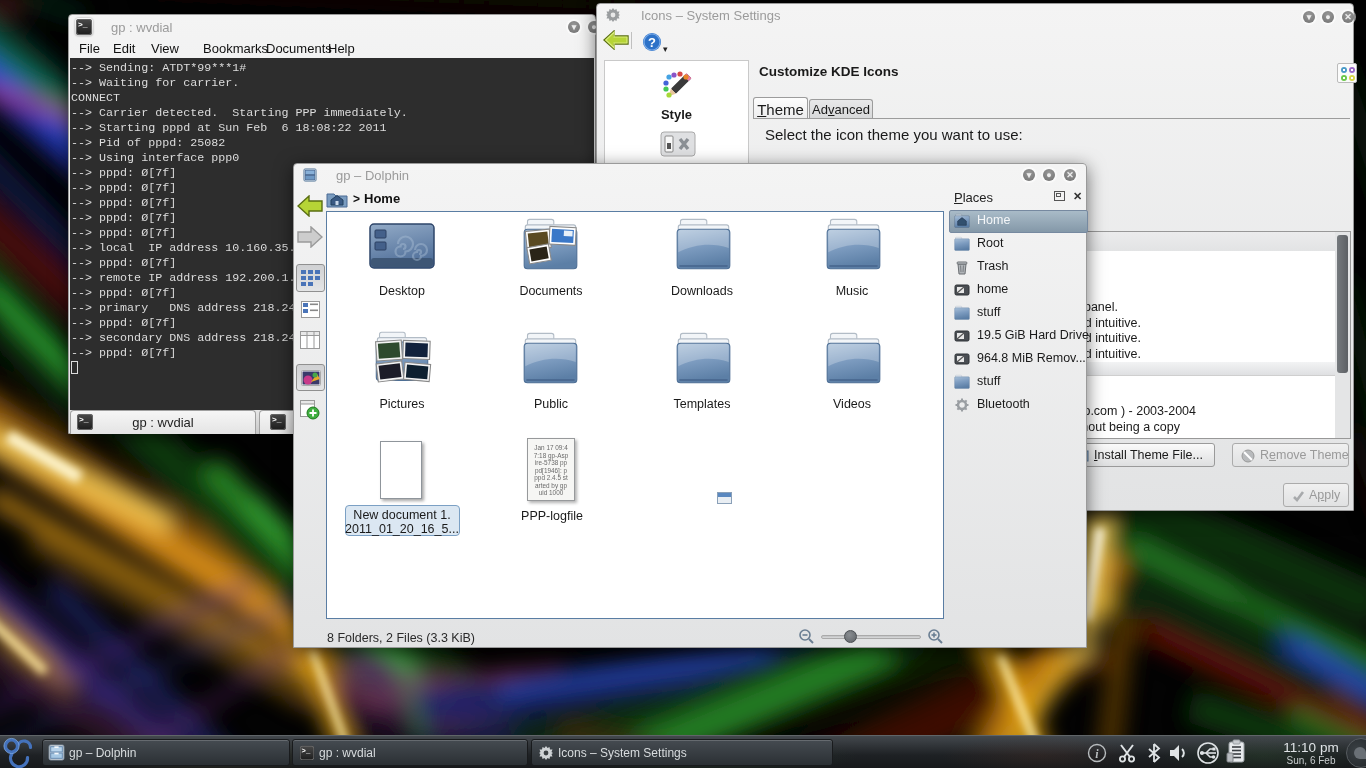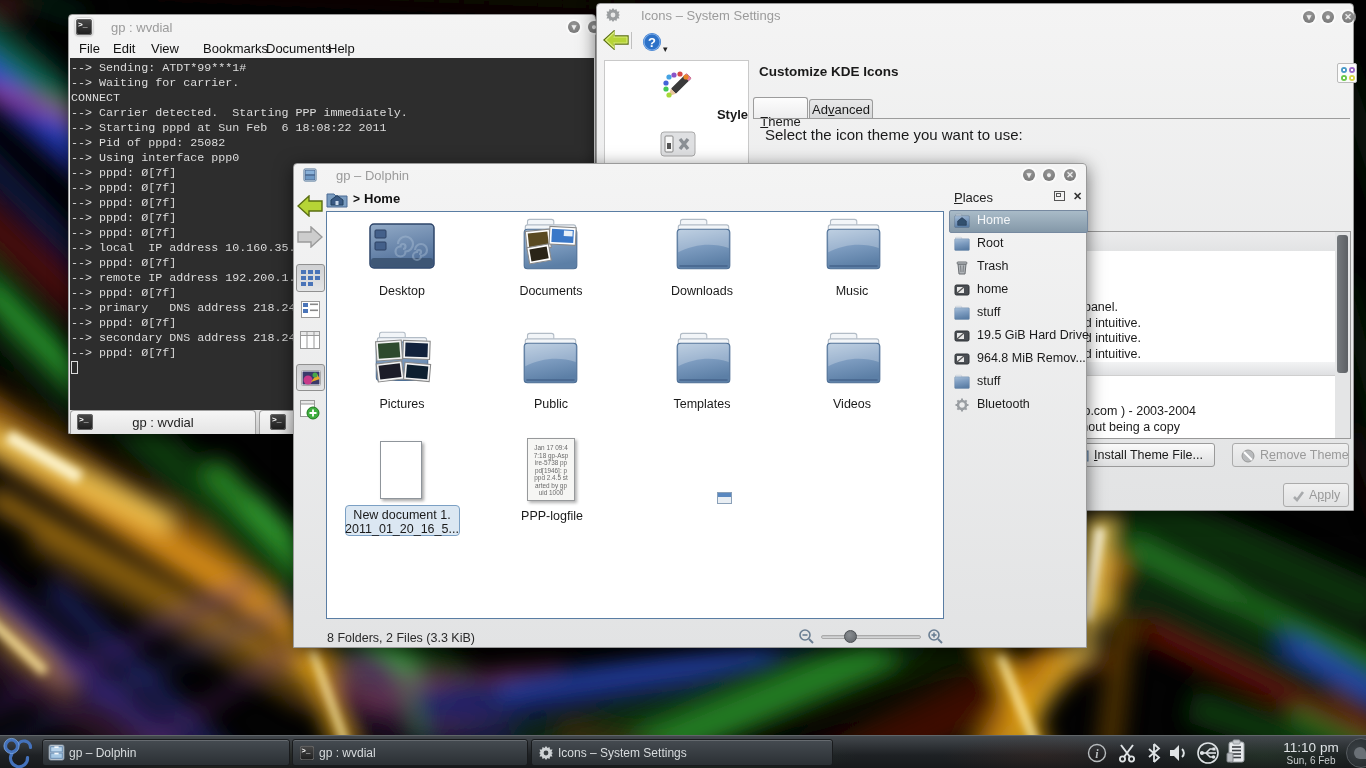--- a/index.html
+++ b/index.html
@@ -211,36 +211,36 @@
         <path d="M14 24 L17.5 31 L21 24 Z" fill="#e8c49a"></path>
       </g>
       <circle cx="8" cy="8" r="2.6" fill="#44a3e3"></circle>
       <circle cx="5" cy="14" r="2.6" fill="#4464d8"></circle>
       <circle cx="5" cy="20" r="2.6" fill="#44c858"></circle>
       <circle cx="8" cy="26" r="2.6" fill="#a8d838"></circle>
       <circle cx="13" cy="6" r="2.6" fill="#8a54c8"></circle>
       <circle cx="19" cy="5" r="2.6" fill="#d84848"></circle>
       <circle cx="25" cy="8" r="2.6" fill="#e88428"></circle>
     </svg>
-    <div class="abs" style="left:0;right:0;top:46px;text-align:right;font-size:13px;font-weight:bold;color:#1a1a1a">Style</div>
+    <div class="abs" style="left:0;right:0;top:46px;text-align:center;font-size:13px;font-weight:bold;color:#1a1a1a">Style</div>
     <svg class="abs" width="36" height="26" viewBox="0 0 36 26" style="left:55px;top:70px">
       <rect x="1" y="1" width="34" height="24" rx="3" fill="#dfe0e2" stroke="#aaa"></rect>
       <rect x="5" y="5" width="8" height="16" rx="1" fill="#f8f8f8" stroke="#888"></rect>
       <rect x="7" y="12" width="4" height="6" fill="#555"></rect>
       <path d="M20 18 L28 8 M20 8 L28 18" stroke="#8a8f94" stroke-width="3.4"></path>
     </svg>
   </div>
   <div class="abs" style="left:162px;top:60px;font-size:13.5px;font-weight:bold;color:#1a1a1a">Customize KDE Icons</div>
   <div class="abs" style="left:740px;top:59px;width:20px;height:20px;background:#fbfbfb;border:1px solid #bbb;border-radius:2px">
     <div class="abs" style="left:3px;top:3px;width:6px;height:6px;border-radius:50%;background:radial-gradient(circle,#fff 0 1px,#4a9ac8 1px)"></div>
     <div class="abs" style="left:11px;top:3px;width:6px;height:6px;border-radius:50%;background:radial-gradient(circle,#fff 0 1px,#9a6ac8 1px)"></div>
     <div class="abs" style="left:3px;top:11px;width:6px;height:6px;border-radius:50%;background:radial-gradient(circle,#fff 0 1px,#6ac84a 1px)"></div>
     <div class="abs" style="left:11px;top:11px;width:6px;height:6px;border-radius:50%;background:radial-gradient(circle,#fff 0 1px,#d8d84a 1px)"></div>
   </div>
-  <div class="abs" style="left:156px;top:93px;width:55px;height:21px;background:linear-gradient(#fdfdfd,#ededee);border:1px solid #9c9c9c;border-bottom:none;border-radius:3px 3px 0 0;text-align:center;font-size:13px;color:#1a1a1a;padding-top:16px"><span style="text-decoration:underline">T</span>heme</div>
+  <div class="abs" style="left:156px;top:93px;width:55px;height:21px;background:linear-gradient(#fdfdfd,#ededee);border:1px solid #9c9c9c;border-bottom:none;border-radius:3px 3px 0 0;text-align:center;font-size:15px;color:#1a1a1a;padding-top:3px"><span style="text-decoration:underline">T</span>heme</div>
   <div class="abs" style="left:212px;top:95px;width:64px;height:19px;background:linear-gradient(#e8e8e9,#d8d9da);border:1px solid #9c9c9c;border-bottom:none;border-radius:3px 3px 0 0;text-align:center;font-size:13px;color:#1a1a1a;padding-top:2px">Ad<span style="text-decoration:underline">v</span>anced</div>
   <div class="abs" style="left:156px;top:114px;width:597px;height:1px;background:#9c9c9c"></div>
   <div class="abs" style="left:168px;top:122px;font-size:15px;color:#1a1a1a">Select the icon theme you want to use:</div>
   <div class="abs" style="left:170px;top:227px;width:584px;height:208px;border:1px solid #989898;background:#fff">
     <div class="abs" style="left:0;top:0;width:568px;height:19px;background:linear-gradient(#ececed,#e2e3e4)"></div>
     <div class="abs" style="left:0px;top:68px;width:350px;text-align:right;white-space:nowrap;overflow:hidden;font-size:12.5px;color:#1a1a1a">is the default theme of KDE 4, the K Desktop panel.</div>
     <div class="abs" style="left:0px;top:84px;width:373px;text-align:right;white-space:nowrap;overflow:hidden;font-size:12.5px;color:#1a1a1a">The theme aims to be clear and intuitive.</div>
     <div class="abs" style="left:0px;top:99px;width:373px;text-align:right;white-space:nowrap;overflow:hidden;font-size:12.5px;color:#1a1a1a">The theme aims to be clear and intuitive.</div>
     <div class="abs" style="left:0px;top:115px;width:373px;text-align:right;white-space:nowrap;overflow:hidden;font-size:12.5px;color:#1a1a1a">The theme aims to be clear and intuitive.</div>
     <div class="abs" style="left:0;top:130px;width:568px;height:14px;background:linear-gradient(#f2f3f4,#dfe0e2);border-bottom:1px solid #cfcfcf"></div>

